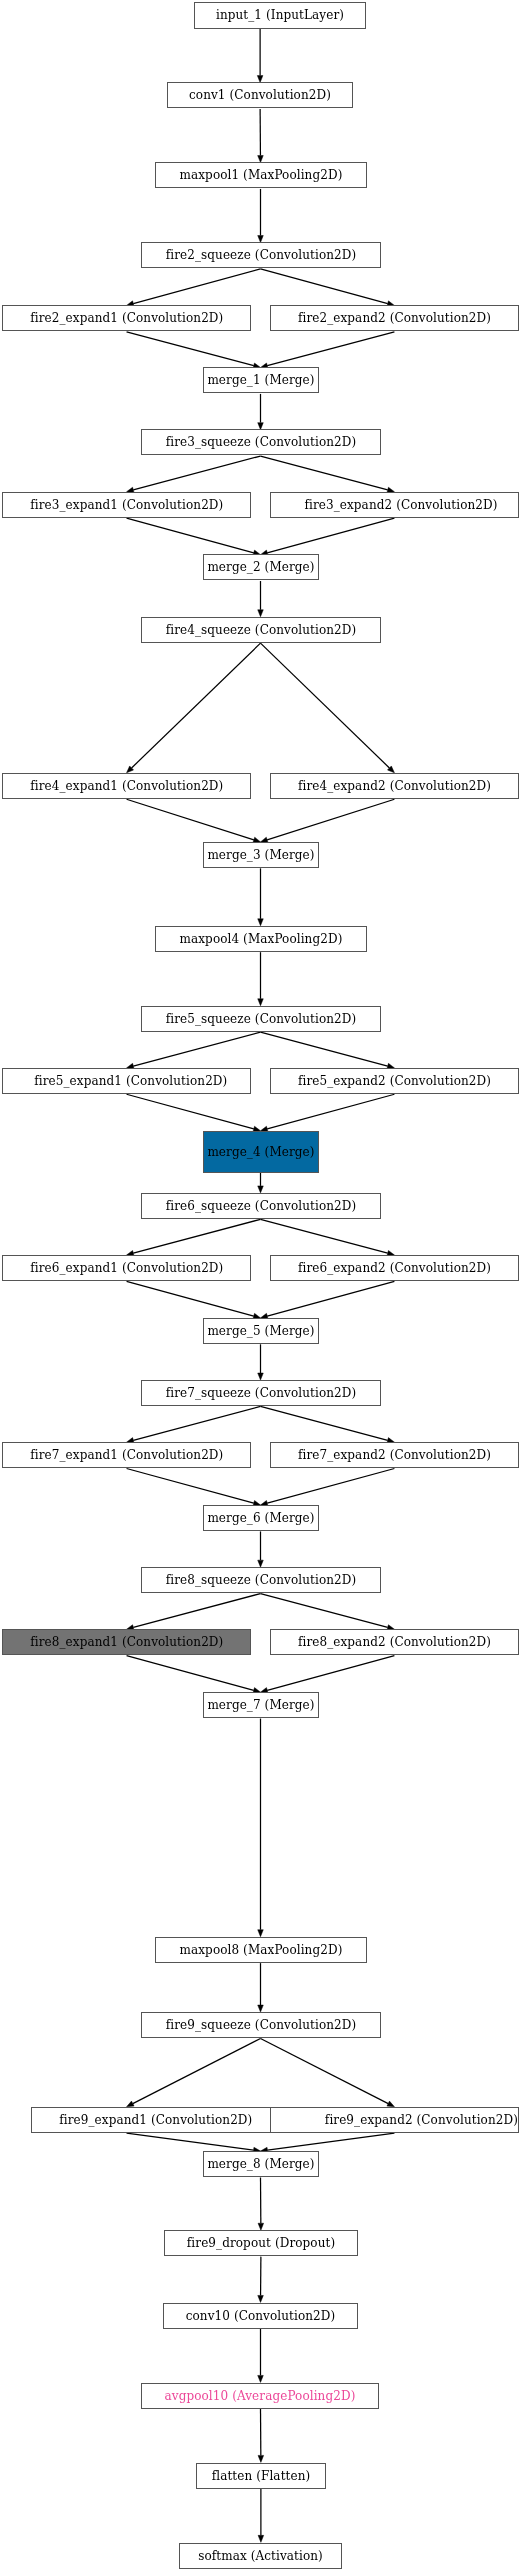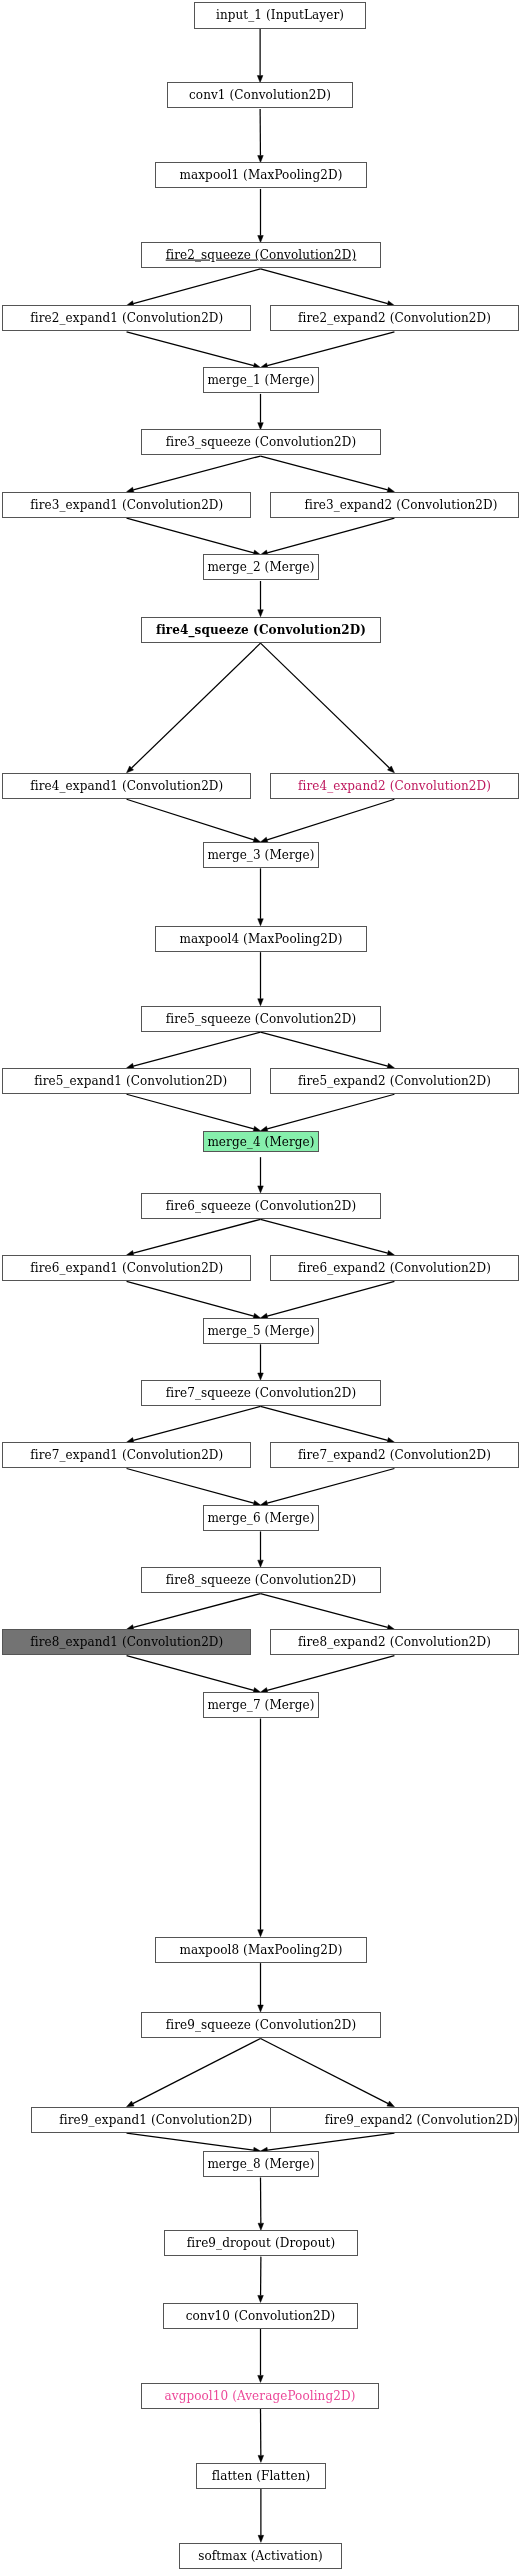--- a/index.html
+++ b/index.html
@@ -248,21 +248,21 @@
   <div id="node-layer">
       <div class="node" style="left: 174px; top: 2.3px; width: 172px; height: 26.4px; border-color: rgb(85, 85, 85); background: rgb(255, 255, 255); color: rgb(0, 0, 0); margin-left: 20px;">
         <span class="node-label">input_1 (InputLayer)</span>
       </div>
       <div class="node" style="left: 167px; top: 82px; width: 186px; height: 26.4px; border-color: rgb(85, 85, 85); background: rgb(255, 255, 255); color: rgb(0, 0, 0);">
         <span class="node-label">conv1 (Convolution2D)</span>
       </div>
       <div class="node" style="left: 155px; top: 162px; width: 212px; height: 26.4px; border-color: rgb(85, 85, 85); background: rgb(255, 255, 255); color: rgb(0, 0, 0);">
         <span class="node-label">maxpool1 (MaxPooling2D)</span>
       </div>
-      <div class="node" style="left: 141px; top: 242px; width: 240px; height: 26.4px; border-color: rgb(85, 85, 85); background: rgb(255, 255, 255); color: rgb(0, 0, 0); text-decoration: underline;">
+      <div class="node" style="left: 141px; top: 242px; width: 240px; height: 26.4px; border-color: rgb(85, 85, 85); background: rgb(255, 255, 255); color: rgb(0, 0, 0);">
         <span class="node-label">fire2_squeeze (Convolution2D)</span>
       </div>
       <div class="node" style="left: 2.3px; top: 305px; width: 249px; height: 26.4px; border-color: rgb(85, 85, 85); background: rgb(255, 255, 255); color: rgb(0, 0, 0);">
         <span class="node-label">fire2_expand1 (Convolution2D)</span>
       </div>
       <div class="node" style="left: 270px; top: 305px; width: 249px; height: 26.4px; border-color: rgb(85, 85, 85); background: rgb(255, 255, 255); color: rgb(0, 0, 0);">
         <span class="node-label">fire2_expand2 (Convolution2D)</span>
       </div>
       <div class="node" style="left: 203px; top: 367px; width: 116px; height: 26.4px; border-color: rgb(85, 85, 85); background: rgb(255, 255, 255); color: rgb(0, 0, 0);">
         <span class="node-label">merge_1 (Merge)</span>
@@ -272,45 +272,45 @@
       </div>
       <div class="node" style="left: 2.3px; top: 492px; width: 249px; height: 26.4px; border-color: rgb(85, 85, 85); background: rgb(255, 255, 255); color: rgb(0, 0, 0);">
         <span class="node-label">fire3_expand1 (Convolution2D)</span>
       </div>
       <div class="node" style="left: 270px; top: 492px; width: 249px; height: 26.4px; border-color: rgb(85, 85, 85); background: rgb(255, 255, 255); color: rgb(0, 0, 0); padding-left: 13px;">
         <span class="node-label">fire3_expand2 (Convolution2D)</span>
       </div>
       <div class="node" style="left: 203px; top: 554px; width: 116px; height: 26.4px; border-color: rgb(85, 85, 85); background: rgb(255, 255, 255); color: rgb(0, 0, 0);">
         <span class="node-label">merge_2 (Merge)</span>
       </div>
-      <div class="node" style="left: 141px; top: 617px; width: 240px; height: 26.4px; border-color: rgb(85, 85, 85); background: rgb(255, 255, 255); color: rgb(0, 0, 0); font-weight: bold;">
+      <div class="node" style="left: 141px; top: 617px; width: 240px; height: 26.4px; border-color: rgb(85, 85, 85); background: rgb(255, 255, 255); color: rgb(0, 0, 0);">
         <span class="node-label">fire4_squeeze (Convolution2D)</span>
       </div>
       <div class="node" style="left: 2.3px; top: 773px; width: 249px; height: 26.4px; border-color: rgb(85, 85, 85); background: rgb(255, 255, 255); color: rgb(0, 0, 0);">
         <span class="node-label">fire4_expand1 (Convolution2D)</span>
       </div>
-      <div class="node" style="left: 270px; top: 773px; width: 249px; height: 26.4px; border-color: rgb(85, 85, 85); background: rgb(255, 255, 255); color: #be185d;">
+      <div class="node" style="left: 270px; top: 773px; width: 249px; height: 26.4px; border-color: rgb(85, 85, 85); background: rgb(255, 255, 255); color: #000000;">
         <span class="node-label">fire4_expand2 (Convolution2D)</span>
       </div>
       <div class="node" style="left: 203px; top: 842px; width: 116px; height: 26.4px; border-color: rgb(85, 85, 85); background: rgb(255, 255, 255); color: rgb(0, 0, 0);">
         <span class="node-label">merge_3 (Merge)</span>
       </div>
       <div class="node" style="left: 155px; top: 926px; width: 212px; height: 26.4px; border-color: rgb(85, 85, 85); background: rgb(255, 255, 255); color: rgb(0, 0, 0);">
         <span class="node-label">maxpool4 (MaxPooling2D)</span>
       </div>
       <div class="node" style="left: 141px; top: 1006px; width: 240px; height: 26.4px; border-color: rgb(85, 85, 85); background: rgb(255, 255, 255); color: rgb(0, 0, 0);">
         <span class="node-label">fire5_squeeze (Convolution2D)</span>
       </div>
       <div class="node" style="left: 2.3px; top: 1068px; width: 249px; height: 26.4px; border-color: rgb(85, 85, 85); background: rgb(255, 255, 255); color: rgb(0, 0, 0); padding-left: 8px;">
         <span class="node-label">fire5_expand1 (Convolution2D)</span>
       </div>
       <div class="node" style="left: 270px; top: 1068px; width: 249px; height: 26.4px; border-color: rgb(85, 85, 85); background: rgb(255, 255, 255); color: rgb(0, 0, 0);">
         <span class="node-label">fire5_expand2 (Convolution2D)</span>
       </div>
-      <div class="node" style="left: 203px; top: 1131px; width: 116px; height: 21px; border-color: rgb(85, 85, 85); background: #86efac; color: rgb(0, 0, 0);">
+      <div class="node" style="left: 203px; top: 1131px; width: 116px; height: 42px; border-color: rgb(85, 85, 85); background: #0369a1; color: rgb(0, 0, 0);">
         <span class="node-label">merge_4 (Merge)</span>
       </div>
       <div class="node" style="left: 141px; top: 1193px; width: 240px; height: 26.4px; border-color: rgb(85, 85, 85); background: rgb(255, 255, 255); color: rgb(0, 0, 0);">
         <span class="node-label">fire6_squeeze (Convolution2D)</span>
       </div>
       <div class="node" style="left: 2.3px; top: 1255px; width: 249px; height: 26.4px; border-color: rgb(85, 85, 85); background: rgb(255, 255, 255); color: rgb(0, 0, 0);">
         <span class="node-label">fire6_expand1 (Convolution2D)</span>
       </div>
       <div class="node" style="left: 270px; top: 1255px; width: 249px; height: 26.4px; border-color: rgb(85, 85, 85); background: rgb(255, 255, 255); color: rgb(0, 0, 0);">
         <span class="node-label">fire6_expand2 (Convolution2D)</span>

